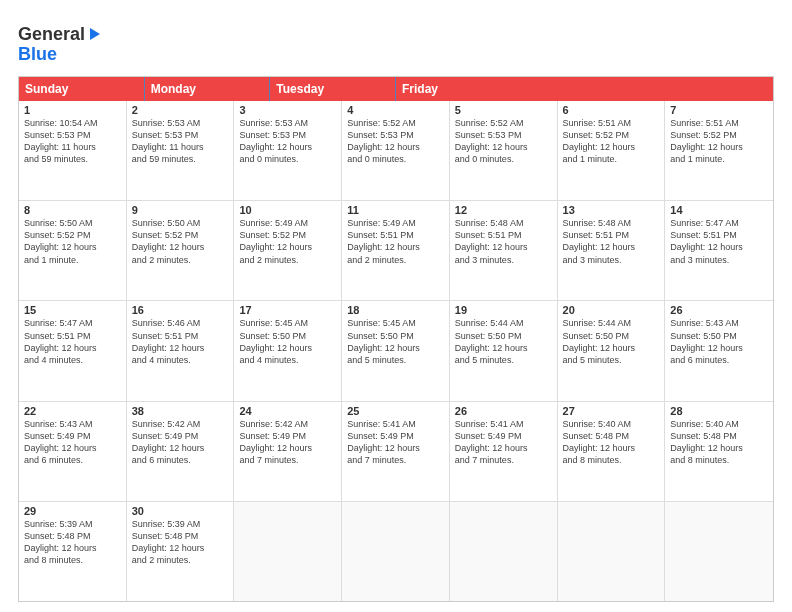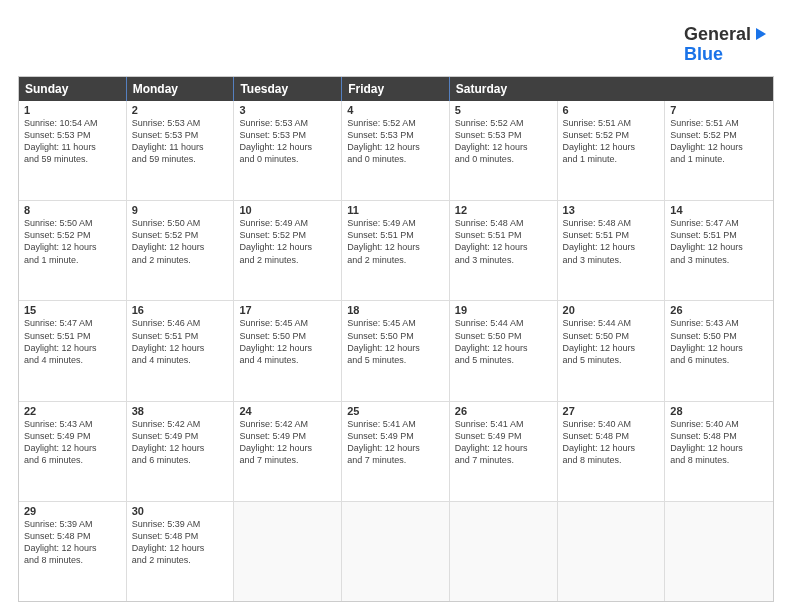--- a/index.html
+++ b/index.html
@@ -12,21 +12,21 @@
     }
     .page {
       width: 792px;
       height: 612px;
       padding: 18px 18px 10px 18px;
       display: flex;
       flex-direction: column;
     }
     .header {
       display: flex;
-      justify-content: flex-end;
+      justify-content: flex-start;
       align-items: flex-start;
       margin-bottom: 8px;
     }
     .logo {
       display: flex;
       align-items: center;
     }
     .title-block {
       text-align: right;
     }
@@ -40,22 +40,22 @@
       color: #555;
     }
     .calendar {
       flex: 1;
       display: flex;
       flex-direction: column;
       border: 1px solid #ccc;
     }
     .cal-header {
       display: grid;
-      grid-template-columns: repeat(7, 1fr);
-      background: #404040;
+      grid-template-columns: repeat(6, 1fr);
+      background: #ef4444;
     }
     .cal-header-cell {
       color: #fff;
       font-size: 12px;
       font-weight: bold;
       padding: 5px 6px;
       border-right: 1px solid #5580c0;
       text-align: left;
     }
     .cal-header-cell:last-child { border-right: none; }
@@ -108,21 +108,20 @@
       <div class="subtitle"></div>
     </div>
   </div>
 
   <div class="calendar">
     <div class="cal-header">
     <div class="cal-header-cell">Sunday</div>
         <div class="cal-header-cell">Monday</div>
         <div class="cal-header-cell">Tuesday</div>
         <div class="cal-header-cell">Friday</div>
-        <div class="cal-header-cell">Saturday</div>
       </div>
     <div class="cal-body">
     <div class="cal-row">
           <div class="cal-cell">
             <div class="day-num">1</div>
             <div class="cell-line">Sunrise: 10:54 AM</div>
             <div class="cell-line">Sunset: 5:53 PM</div>
             <div class="cell-line">Daylight: 11 hours</div>
             <div class="cell-line">and 59 minutes.</div>
           </div>

